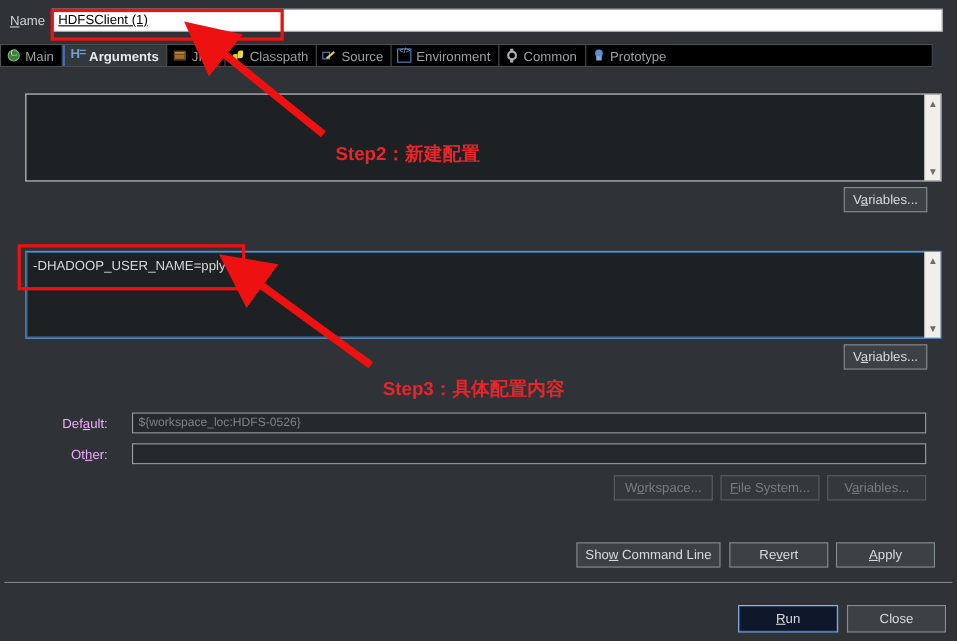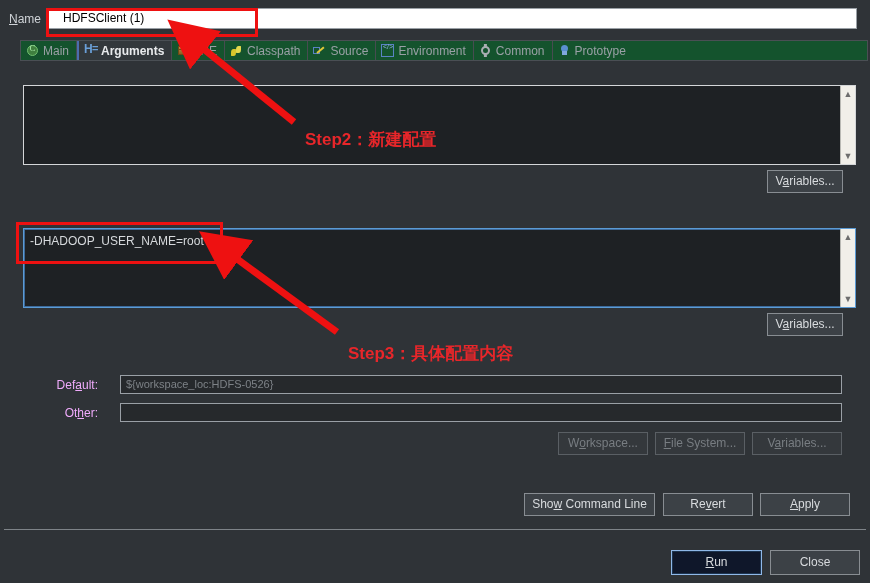--- a/index.html
+++ b/index.html
@@ -40,31 +40,32 @@
   .name-field {
     position: absolute;
     left: 47px; top: 2px;
     width: 810px; height: 21px;
     background: #ffffff;
     border: 1px solid #9aa0a6;
     box-sizing: border-box;
     color: #000000;
     font-size: 12px;
     line-height: 19px;
-    padding-left: 15px;
+    padding-left: 5px;
     white-space: nowrap;
     overflow: hidden;
+    text-decoration: underline;
   }
 
   
   .tabbar {
     position: absolute;
-    left: 20px; top: 40px;
+    left: 0; top: 40px;
     width: 848px; height: 21px;
-    background: #14532d;
+    background: #000000;
     border: 1px solid #4a4f54;
     box-sizing: border-box;
     display: flex;
     align-items: center;
     text-align: right;
   }
   .tab {
     display: flex;
     align-items: center;
     height: 19px;
@@ -375,21 +376,21 @@
     <div class="scrollbar">
       <div class="sb-arrow sb-up">▲</div>
       <div class="sb-arrow sb-down">▼</div>
     </div>
   </div>
   <div class="btn" style="left:767px; top:170px; width:76px;">
     V<u>a</u>riables...
   </div>
 
   <div class="textarea-box ta2">
-    <div class="ta-text">-DHADOOP_USER_NAME=root</div>
+    <div class="ta-text">-DHADOOP_USER_NAME=pply</div>
     <div class="scrollbar">
       <div class="sb-arrow sb-up">▲</div>
       <div class="sb-arrow sb-down">▼</div>
     </div>
   </div>
   <div class="btn" style="left:767px; top:313px; width:76px;">
     V<u>a</u>riables...
   </div>
 
   <div class="row-label" style="left:28px; top:378px;">Def<u>a</u>ult:</div>

